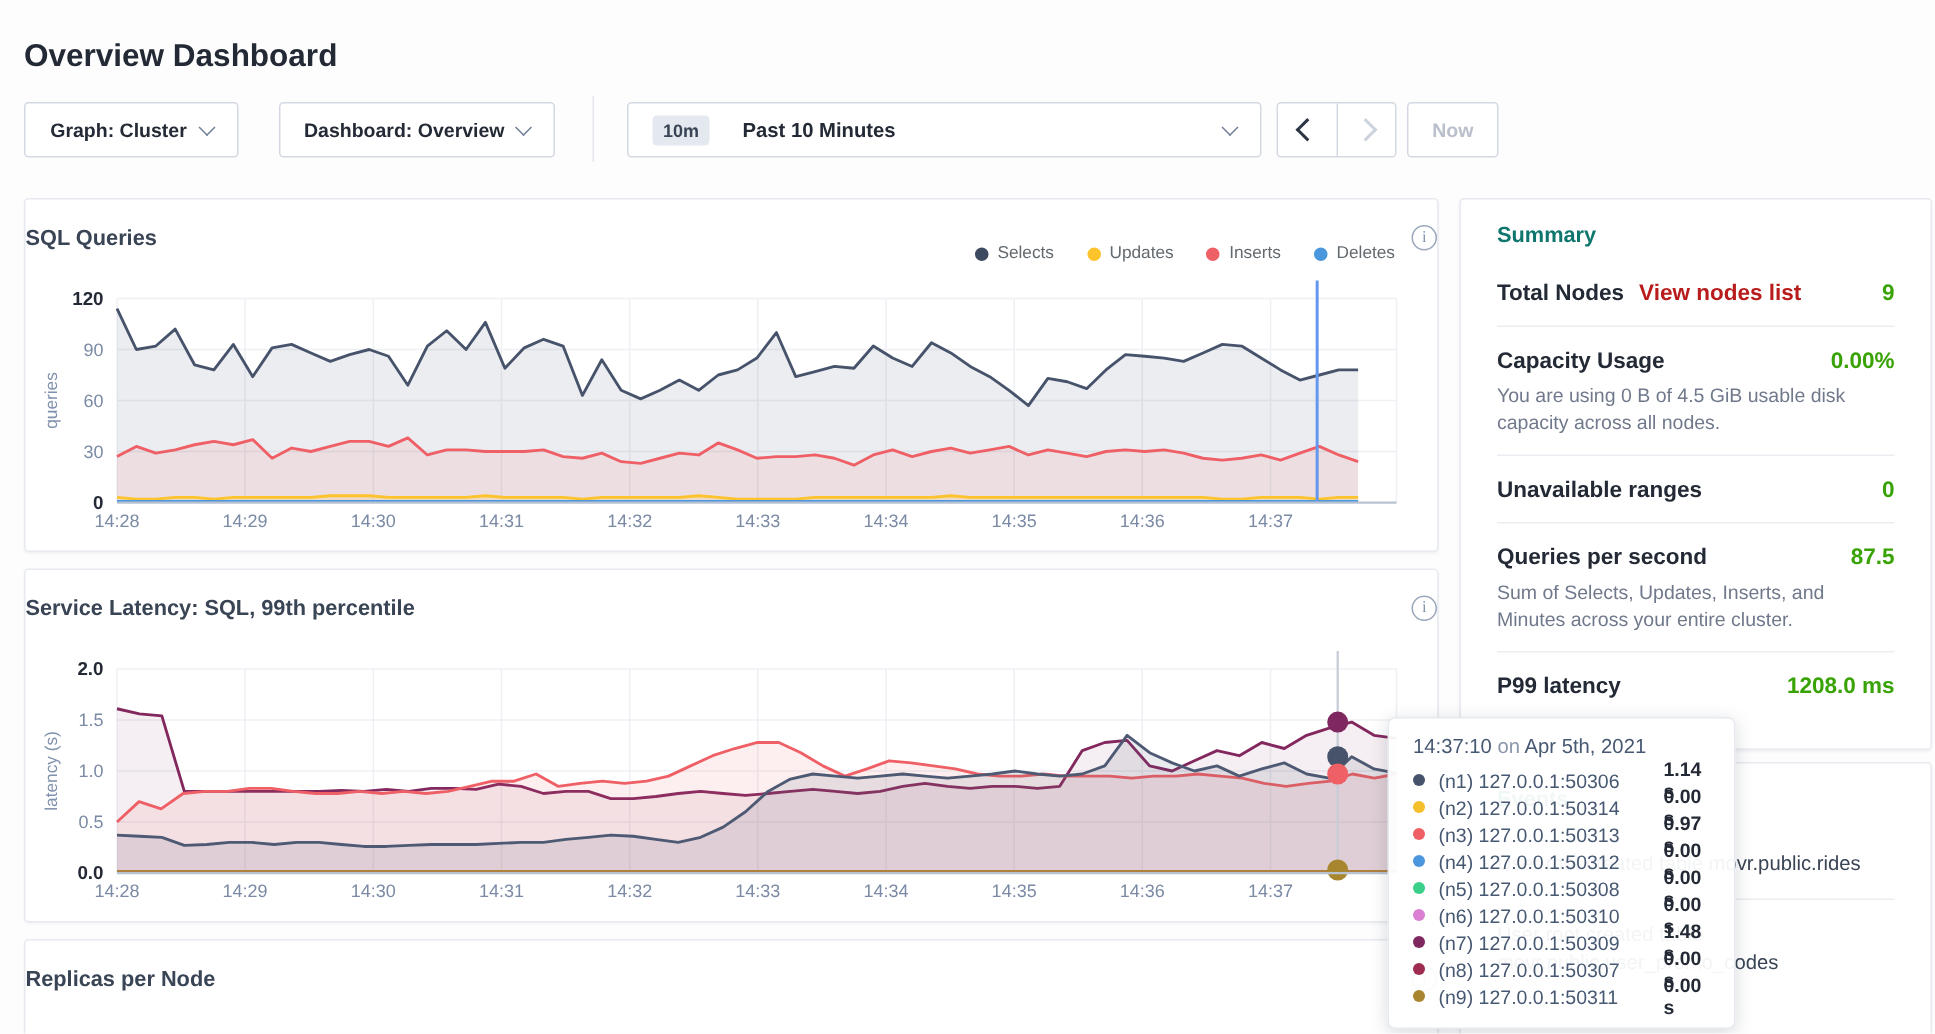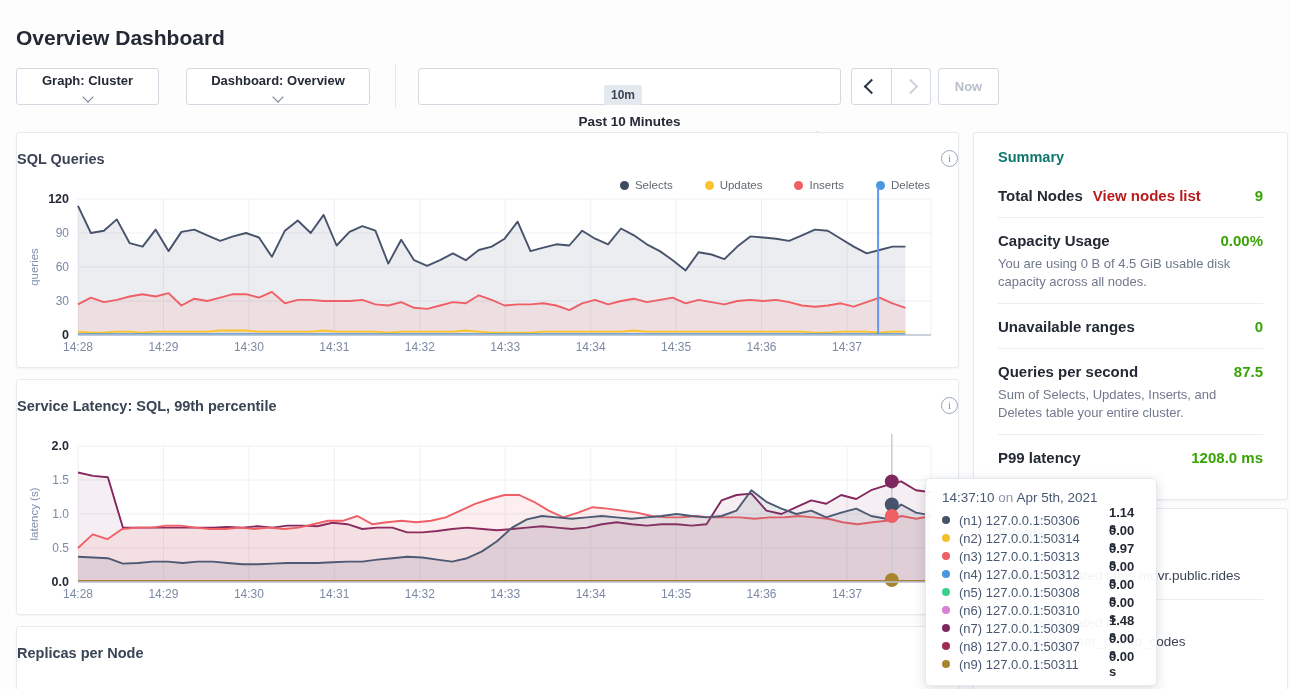--- a/index.html
+++ b/index.html
@@ -7,21 +7,21 @@
     width:1290px;height:689px;overflow:hidden;position:relative;
     background:#fdfdfe;color:#242a35;
     font-family:"Liberation Sans","DejaVu Sans",sans-serif;
     -webkit-font-smoothing:antialiased;
   }
   
   .page-title{position:absolute;left:16px;top:12px;font-size:21px;font-weight:600;color:#242a35}
   .btn{
     position:absolute;height:37px;box-sizing:border-box;background:#fff;
     border:1px solid #d4d9e1;border-radius:3px;display:flex;align-items:center;
-    justify-content:center;font-size:13px;font-weight:bold;color:#242a35;gap:9px;cursor:pointer;flex-direction:column;
+    justify-content:center;font-size:13px;font-weight:bold;color:#242a35;gap:9px;cursor:pointer;
   }
   #dd-graph{left:16px;top:68px;width:143px}
   #dd-dashboard{left:186px;top:68px;width:184px}
   .vdiv{position:absolute;left:395px;top:64px;width:1px;height:44px;background:#e4e7ec}
   #time-picker{left:418px;top:68px;width:423px;justify-content:flex-start;padding:16px 16px}
   .time-badge{background:#e4e8ef;border-radius:3px;font-size:12px;font-weight:bold;color:#394455;padding:3px 7px;margin-right:13px}
   .time-label{font-size:13.5px;font-weight:bold;color:#242a35}
   #time-picker .chev{margin-left:auto}
   .chev{width:7px;height:7px;border-right:1.8px solid #6f7e97;border-bottom:1.8px solid #6f7e97;
         display:inline-block;transform:rotate(45deg);margin-top:-4px}
@@ -42,21 +42,21 @@
   #card-events{left:973px;top:508px;width:315px;height:240px;padding:16px 24px 0}
   .chart-title-row{display:flex;justify-content:space-between;align-items:center;gap:9px;padding-top:17px;
                    font-weight:bold;font-size:14.5px;color:#394455}
   .info-icon{width:17px;height:17px;box-sizing:border-box;border:1px solid #9aa7bc;border-radius:50%;
              color:#8494ad;font-size:11px;line-height:15px;text-align:center;font-weight:normal;
              font-family:"Liberation Serif",serif;cursor:pointer}
   .chart-svg{position:absolute;left:0;top:0}
   .axis-num{font-size:12px;fill:#7b8aa5}
   .axis-bold{fill:#242a35;font-weight:bold;font-size:12.5px}
   .axis-unit{font-size:11.5px;fill:#8091ad}
-  .legend{position:absolute;top:46px;right:28px;display:flex;gap:32px}
+  .legend{position:absolute;top:30px;right:28px;display:flex;gap:22px}
   .legend-item{font-size:11.5px;color:#62696f;display:flex;align-items:center;gap:6px;cursor:pointer}
   .legend-dot{width:9px;height:9px;border-radius:50%}
   
   .panel-title{font-weight:bold;font-size:14.5px;color:#0f766e}
   .summary-rows{margin-top:8px}
   .summary-row{padding:14px 0 13px;border-top:1px solid #eaedf1}
   .summary-row:first-child{border-top:none}
   .sr-head{display:flex;align-items:flex-start}
   .sr-label{font-size:15px;font-weight:bold;color:#242a35}
   .sr-link{font-size:15px;font-weight:bold;color:#b91c1c;margin-left:10px;cursor:pointer;text-decoration:none}
@@ -257,21 +257,21 @@
 
       <span class="sr-value">0</span>
     </div>
     </div>
       <div class="summary-row">
         <div class="sr-head">
       <span class="sr-label">Queries per second</span>
 
       <span class="sr-value">87.5</span>
     </div>
-    <div class="sr-desc">Sum of Selects, Updates, Inserts, and Deletes table your entire cluster.</div>
+    <div class="sr-desc">Sum of Selects, Updates, Inserts, and Minutes across your entire cluster.</div>
       </div>
       <div class="summary-row">
         <div class="sr-head">
       <span class="sr-label">P99 latency</span>
 
       <span class="sr-value">1208.0 ms</span>
     </div>
     </div>
     </div>
 </div>

